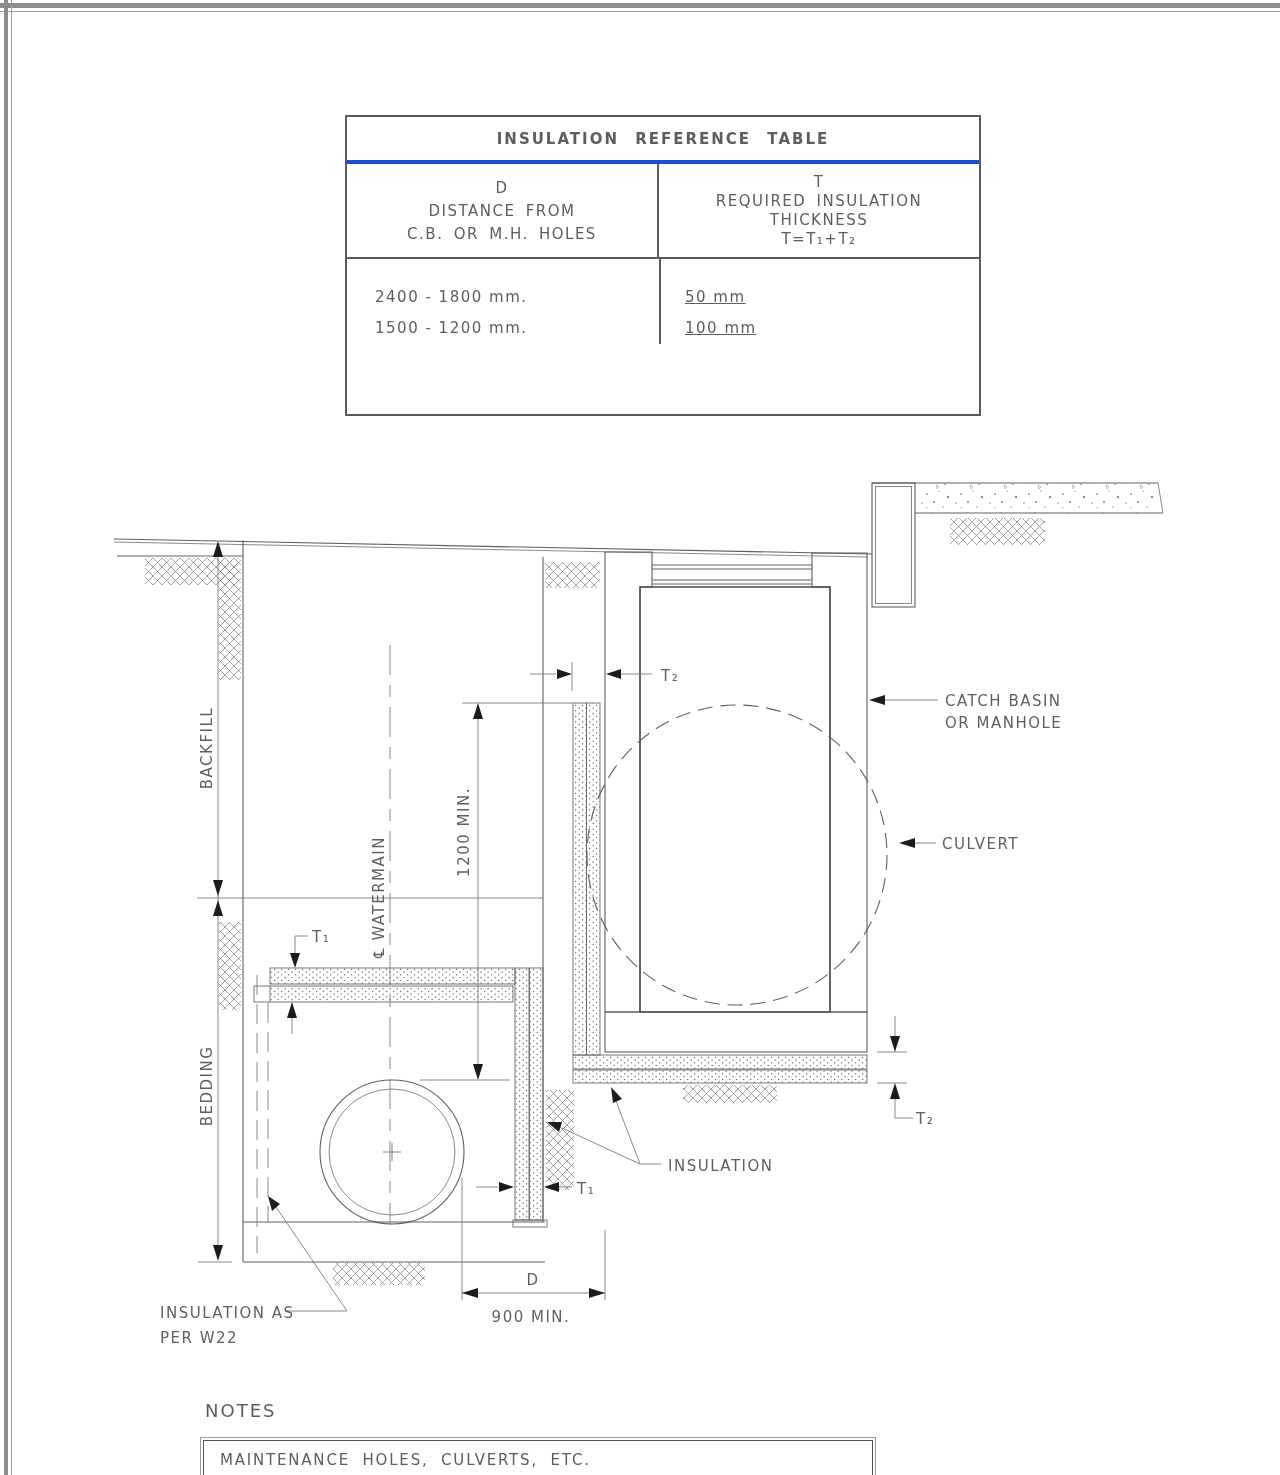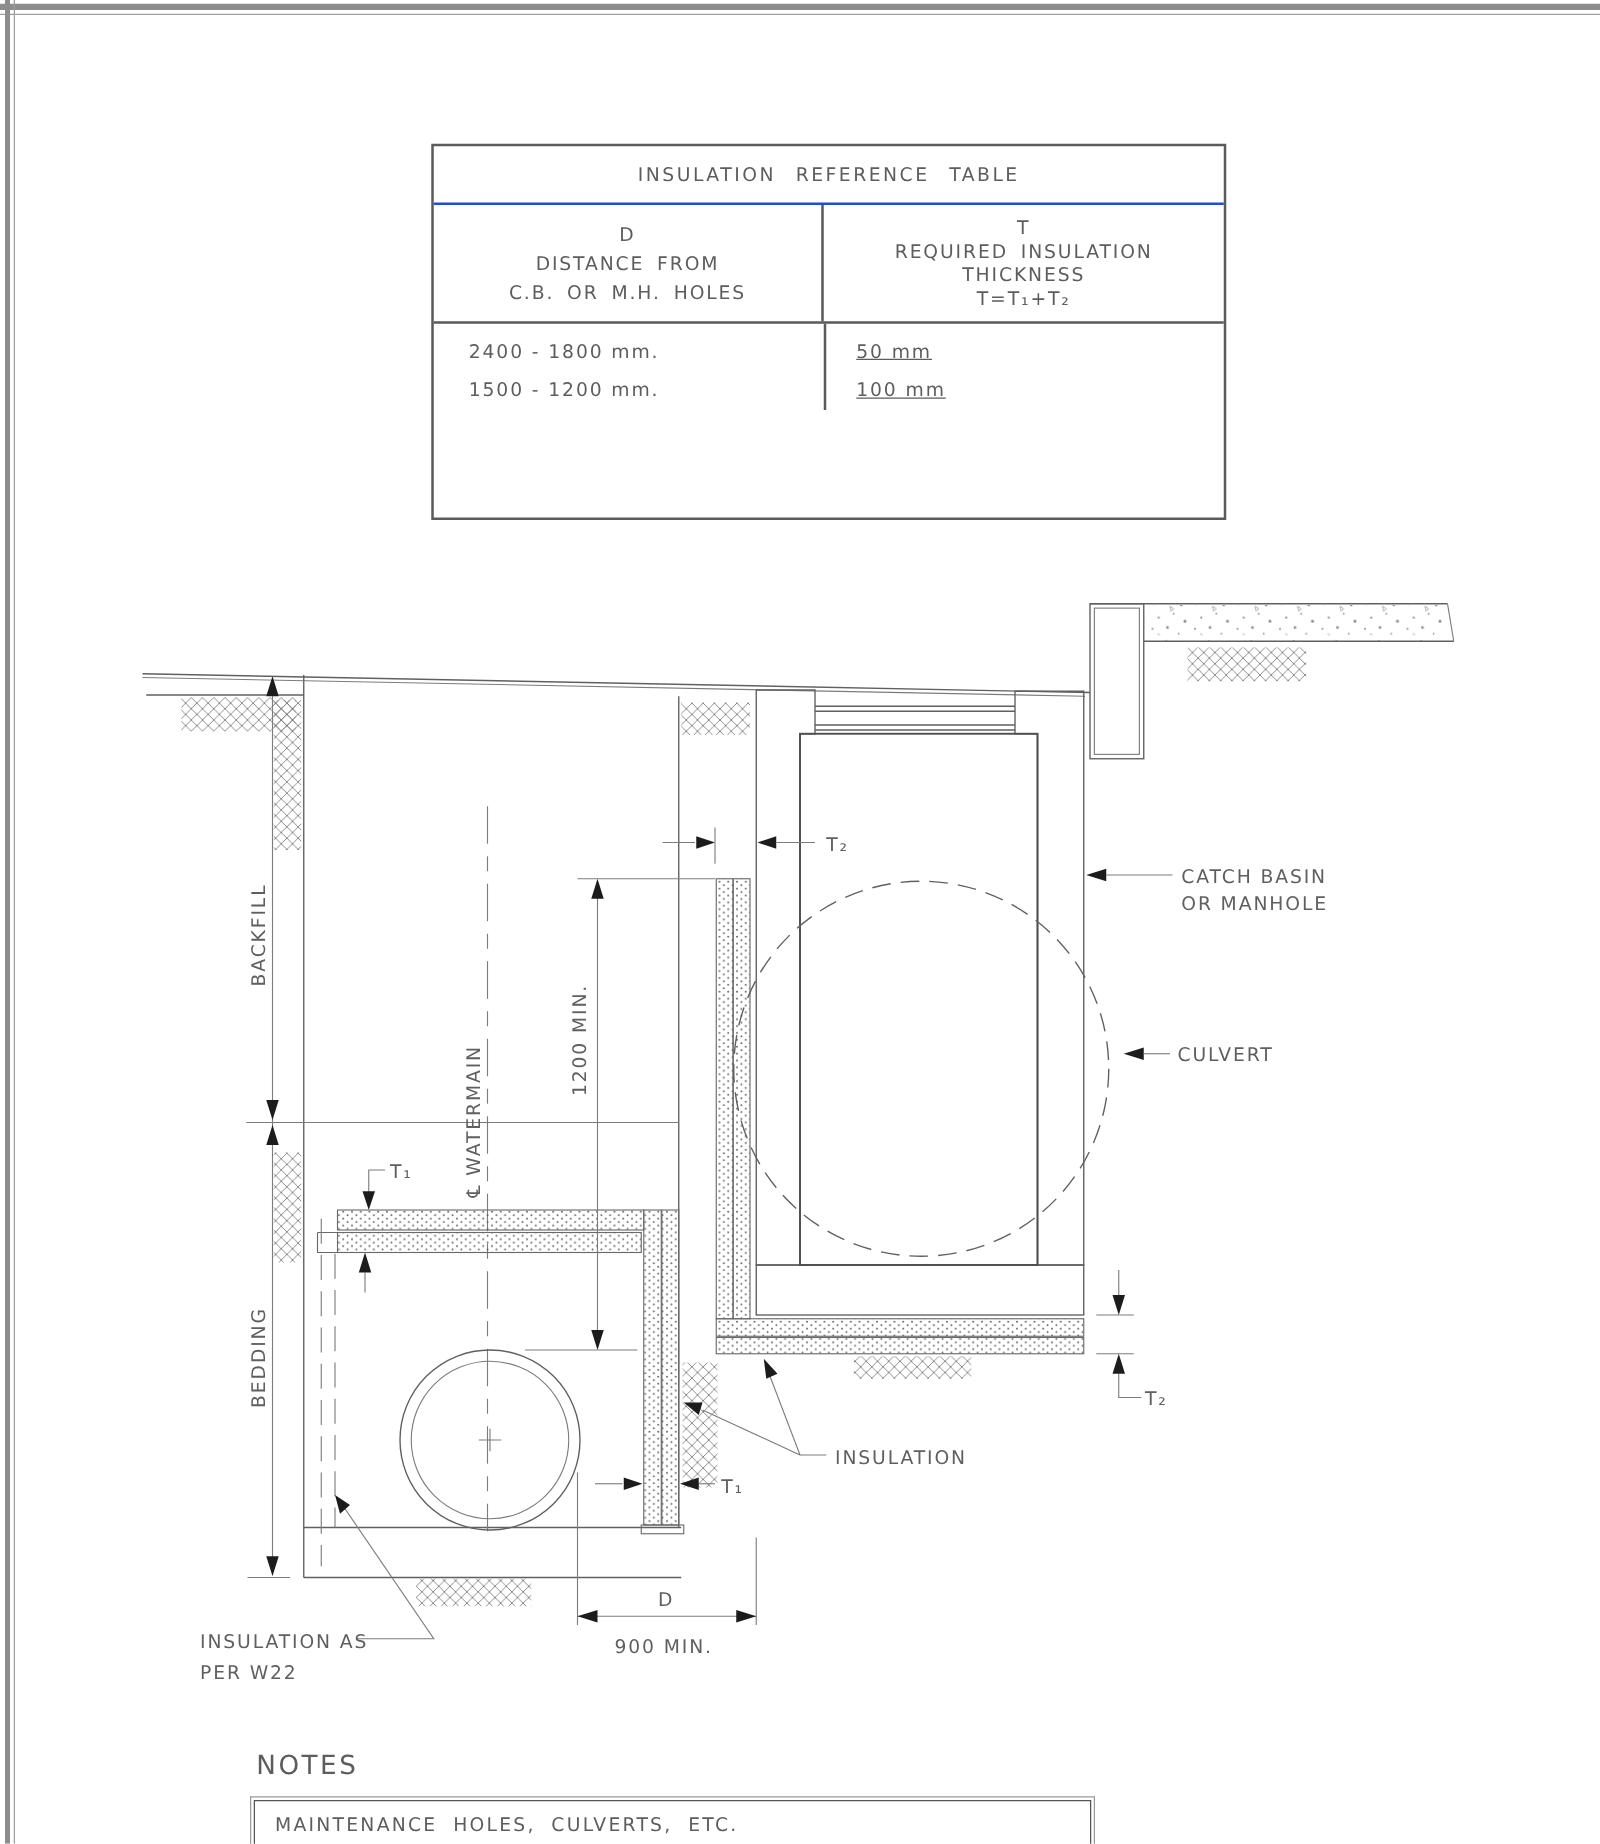--- a/index.html
+++ b/index.html
@@ -7,35 +7,35 @@
        font-family:"DejaVu Sans",sans-serif;}
   svg{position:absolute;left:0;top:0;}
   .ln{stroke:#606060;stroke-width:1.1;fill:none;}
   .lt{stroke:#7c7c7c;stroke-width:0.9;fill:none;}
   .lk{stroke:#4d4d4d;stroke-width:1.5;fill:none;}
   .ar{fill:#1c1c1c;stroke:none;}
   text.dt{fill:#5f5f5f;font-size:15px;font-family:"DejaVu Sans",sans-serif;letter-spacing:1.5px;}
   
   .reftable{position:absolute;left:345px;top:115px;width:636px;height:301px;
             border:2px solid #5a5a5a;box-sizing:border-box;color:#5d5d5d;background:#fff;}
-  .rt-title{height:47px;border-bottom:2px solid #1d4ed8;display:flex;align-items:center;
-            justify-content:center;font-size:15px;letter-spacing:2px;word-spacing:9px;box-sizing:border-box;}
+  .rt-title{height:47px;border-bottom:4px solid #1d4ed8;display:flex;align-items:center;
+            justify-content:center;font-size:15px;letter-spacing:2px;word-spacing:9px;box-sizing:border-box;font-weight:bold;}
   .rt-head{display:flex;height:95px;border-bottom:2px solid #5a5a5a;box-sizing:border-box;}
   .rt-hd{width:312px;border-right:2px solid #5a5a5a;display:flex;flex-direction:column;
          justify-content:center;align-items:center;gap:5px;font-size:15px;letter-spacing:1.5px;
          word-spacing:4px;box-sizing:border-box;}
   .rt-ht{flex:1;display:flex;flex-direction:column;justify-content:center;align-items:center;
          gap:1px;font-size:15px;letter-spacing:1.5px;word-spacing:4px;}
-  .rt-body{position:relative;padding-top:6px;}
+  .rt-body{position:relative;padding-top:22px;}
   .rt-body::before{content:"";position:absolute;left:312px;top:0;bottom:0;width:2px;background:#5a5a5a;}
   .rt-row{display:flex;height:31.5px;align-items:center;font-size:15px;letter-spacing:1.5px;}
   .rt-cd{width:312px;padding-left:28px;box-sizing:border-box;white-space:pre;}
   .rt-ct{flex:1;padding-left:26px;white-space:pre;text-decoration:underline;}
   
-  .notes-head{position:absolute;left:205px;top:1400px;font-size:21px;letter-spacing:2px;
+  .notes-head{position:absolute;left:205px;top:1400px;font-size:18px;letter-spacing:2px;
               color:#5d5d5d;border-bottom:3px double #7a7a7a;padding:0 6px 16px 0;}
   .notes-box{position:absolute;left:200px;top:1437px;width:676px;height:70px;
              border:1px solid #9a9a9a;padding:2px;box-sizing:border-box;background:#fff;}
   .notes-inner{border:1px solid #555;height:100%;padding:8px 0 0 16px;font-size:15px;
                letter-spacing:1.8px;word-spacing:6px;color:#5d5d5d;line-height:23px;box-sizing:border-box;}
 </style>
 </head>
 <body>
 
 <svg width="1280" height="1475" viewBox="0 0 1280 1475">

